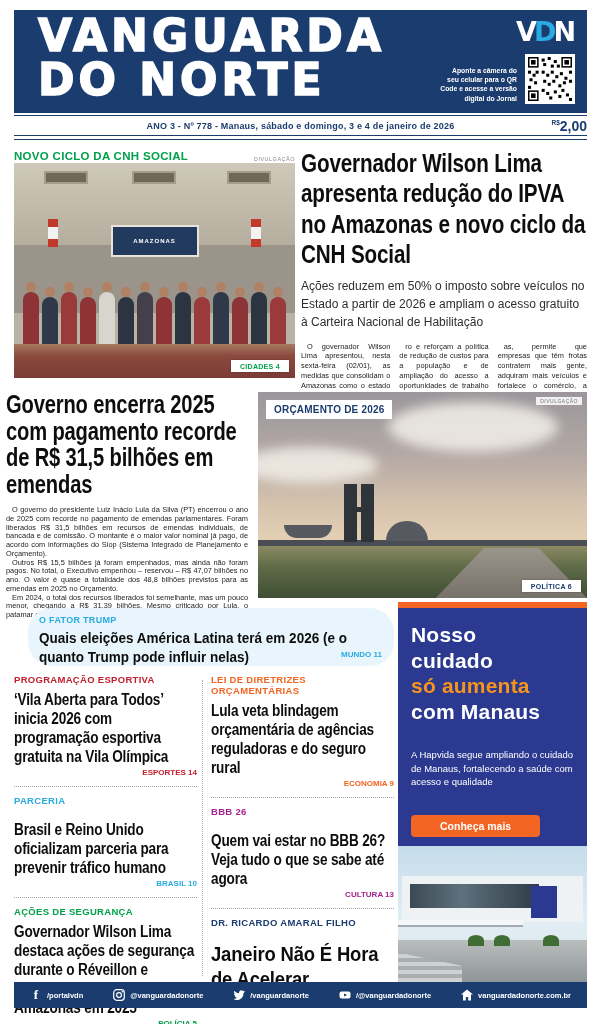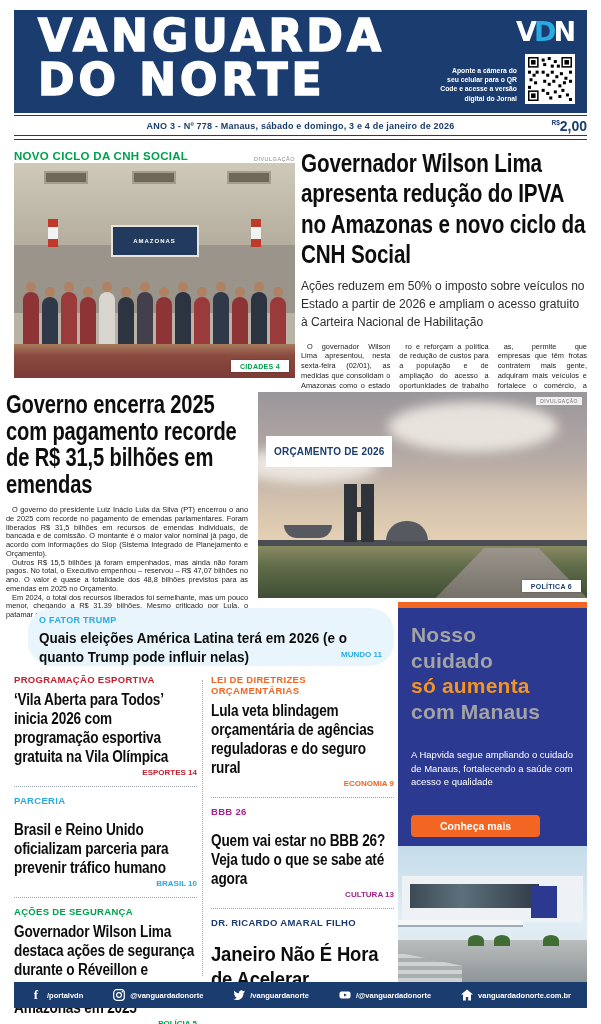--- a/index.html
+++ b/index.html
@@ -99,22 +99,22 @@
   .ph2-cloud { position:absolute; border-radius:50%; filter:blur(6px); background:rgba(242,238,232,.85); }
   .ph2-esplanade { position:absolute; left:0; right:0; bottom:50px; height:8px; background:#4a4e54; }
   .ph2-tower { position:absolute; bottom:56px; width:13px; height:58px; background:#2f333a; }
   .ph2-bridge { position:absolute; bottom:86px; left:86px; width:30px; height:5px; background:#2f333a; }
   .ph2-dome { position:absolute; left:128px; bottom:57px; width:42px; height:20px; background:#565a60; border-radius:42px 42px 0 0; }
   .ph2-bowl { position:absolute; left:26px; bottom:60px; width:48px; height:13px; background:#565a60; border-radius:0 0 48px 48px; }
   .ph2-lawn { position:absolute; left:0; right:0; bottom:0; height:52px;
     background:linear-gradient(180deg,#8a8a62 0%,#5f6b48 40%,#3f4e34 100%); }
   .ph2-road { position:absolute; right:0; bottom:0; width:46%; height:50px;
     background:linear-gradient(180deg,#9b958c,#767169); clip-path:polygon(32% 0,68% 0,100% 100%,0 100%); }
-  .photo-label { position:absolute; left:8px; top:8px; background:#fff; padding:10px 8px;
-    font-weight:bold; font-size:10px; color:#1b3c6e; letter-spacing:.2px;margin-top:36px; }
+  .photo-label { position:absolute; left:8px; top:8px; background:#fff; padding:4px 8px;
+    font-weight:bold; font-size:10px; color:#1b3c6e; letter-spacing:.2px; }
   .photo-credit-chip { position:absolute; right:5px; top:5px; background:rgba(255,255,255,.85);
     padding:1px 4px; font-size:5px; color:#777; letter-spacing:.5px; }
 
   
   #trump { left:28px; top:608px; width:366px; height:58px; background:#e9f5fc; padding:7px 11px;border-radius:24px; }
   #trump-kicker { font-size:9px; }
   #trump-headline { margin-top:3px; width:394px; transform:scaleX(.9); font-weight:bold;
     font-size:15px; line-height:1.28; color:#0d0d0d; }
   #trump-ref { position:absolute; right:12px; bottom:7px; margin:0; }
 
@@ -125,21 +125,21 @@
   .hdivider { border-top:1px dotted #9aa5ad; margin:9px 0 8px 0; }
   .t-head { margin-top:5px; width:215px; transform:scaleX(.85); font-weight:bold;
     font-size:16px; line-height:1.19; letter-spacing:-.2px; color:#0d0d0d; }
   .gap-lg { margin-top:14px; }
   #janeiro-head { font-size:21px; width:208px; transform:scaleX(.88); line-height:1.16; }
 
   
   #adbox { left:398px; top:602px; width:189px; height:380px; background:#2b3990; overflow:hidden; }
   #ad-topbar { position:absolute; left:0; top:0; right:0; height:6px; background:#f26522; }
   #ad-content { position:absolute; left:13px; top:20px; right:13px; }
-  .ad-hl { color:#a3a3a3; font-weight:bold; font-size:21px; line-height:1.22; letter-spacing:.2px; }
+  .ad-hl { color:#ffffff; font-weight:bold; font-size:21px; line-height:1.22; letter-spacing:.2px; }
   .ad-hl.orange { color:#f7941d; }
   #ad-body { margin-top:24px; color:#fff; font-size:9.5px; line-height:1.4; }
   #ad-cta { display:inline-block; margin-top:27px; background:#f26522; color:#fff;
     font-weight:bold; font-size:10.5px; padding:5px 29px; border-radius:4px; }
   #ad-tagline { margin-top:16px; color:#fff; font-weight:bold; font-size:8px; }
   #ad-brand-row { margin-top:3px; display:flex; align-items:center; gap:5px; }
   #ad-brand { color:#fff; font-weight:bold; font-style:italic; font-size:23px; letter-spacing:-.5px; }
   #photo3 { position:absolute; left:0; right:0; bottom:0; height:136px; overflow:hidden; background:#cfe2ec; }
   .ph3-sky { position:absolute; inset:0; background:linear-gradient(180deg,#c4dcea 0%,#e2eef5 55%,#d8e4e8 100%); }
   .ph3-slab { position:absolute; left:4px; right:4px; top:30px; height:46px; background:#eef2f4; }

